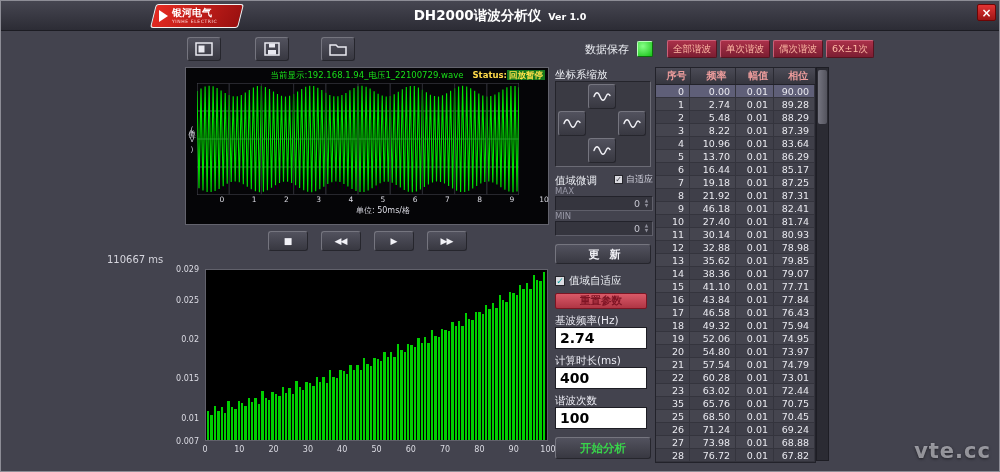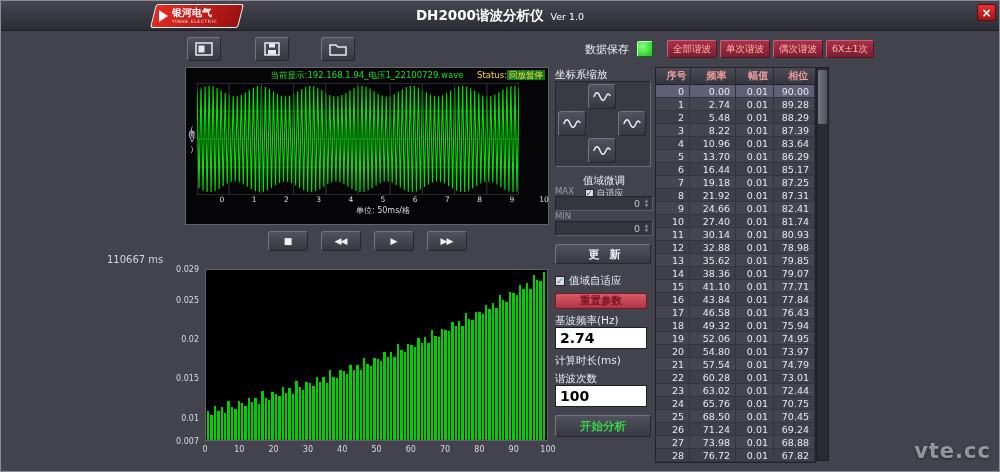--- a/index.html
+++ b/index.html
@@ -12,21 +12,21 @@
   .logo { position:absolute; left:152px; top:3px; width:88px; height:24px;
     background:linear-gradient(110deg,#e62b22,#991010); transform:skewX(-14deg);
     border:1px solid #f2f2f2; border-radius:3px; display:flex; align-items:center; padding:1px 5px; }
   .logo-inner { transform:skewX(14deg); display:flex; align-items:center; gap:4px; }
   .logo-tri { width:0; height:0; border-left:9px solid #ffffff; border-top:6px solid transparent; border-bottom:6px solid transparent; }
   .logo-cn { font-size:10px; font-weight:bold; color:#ffffff; line-height:1.05; white-space:nowrap; }
   .logo-en { font-size:4.5px; color:#ffd9d9; letter-spacing:.6px; line-height:1; margin-top:1px; white-space:nowrap; }
   .title-center { position:absolute; left:0; top:0; width:100%; height:30px; display:flex;
     align-items:center; justify-content:center; gap:7px; color:#ffffff; pointer-events:none; }
   .title-main { font-size:13.5px; font-weight:bold; }
-  .title-ver { font-size:9.5px; font-weight:normal; }
+  .title-ver { font-size:9.5px; font-weight:bold; }
   .close-btn { position:absolute; right:3px; top:3px; width:19px; height:17px;
     background:linear-gradient(#e23434,#9d1616); border:1px solid #6e0505; border-radius:2px;
     color:#fff; font-size:12px; font-weight:bold; display:flex; align-items:center; justify-content:center; cursor:pointer; }
 
   
   .btn3d { background:linear-gradient(#52525e,#383841); border:1px solid;
     border-color:#75757f #26262d #26262d #75757f; border-radius:3px; cursor:pointer; }
 
   
   .tool-btn { position:absolute; top:36px; width:34px; height:24px; display:flex; align-items:center; justify-content:center; }
@@ -37,21 +37,21 @@
   .filters { position:absolute; left:666px; top:39px; display:flex; gap:3px; }
   .filter-btn { height:18px; padding:0 5px; font-size:9.5px; color:#ffb9a4;
     background:linear-gradient(#aa3049,#7c1e32); border:1px solid; border-color:#cb6078 #571320 #571320 #cb6078;
     border-radius:2px; display:flex; align-items:center; cursor:pointer; white-space:nowrap; }
 
   
   .wave-panel { position:absolute; left:184px; top:66px; width:364px; height:158px;
     background:#050507; border:1px solid #63636d; }
   .wave-header { height:15px; position:relative; display:flex; align-items:center; justify-content:center; }
   .wave-source { font-size:8.5px; color:#19e019; white-space:nowrap; }
-  .wave-status { position:absolute; right:3px; top:2px; font-size:8.5px; color:#ffd94a; font-weight:normal; white-space:nowrap; }
+  .wave-status { position:absolute; right:3px; top:2px; font-size:8.5px; color:#ffd94a; font-weight:bold; white-space:nowrap; }
   .wave-status .hl { background:#13771d; color:#ffe14a; padding:0 2px; }
   .wave-body { display:flex; height:112px; }
   .y-unit { width:11px; display:flex; align-items:center; justify-content:center; }
   .y-unit span { writing-mode:vertical-rl; text-orientation:upright; font-size:7.5px; color:#c6c6d0; letter-spacing:1px; }
   .wave-ylabels { width:25px; position:relative; font-size:7.5px; color:#dcdce4; }
   .wave-ylabels span { position:absolute; right:2px; transform:translateY(-50%); white-space:nowrap; }
   .wave-plot { width:322px; height:112px; display:block; }
   .wave-xlabels { position:relative; margin-left:36px; width:322px; height:10px; font-size:7.5px; color:#dcdce4; }
   .wave-xlabels span { position:absolute; top:0; transform:translateX(-50%); }
   .wave-xunit { margin-left:36px; width:322px; text-align:center; font-size:8px; color:#dcdce4; height:12px; }
@@ -71,21 +71,21 @@
   .spec-x { position:absolute; left:40px; top:175px; width:343px; height:12px; font-size:8px; color:#dcdce4; }
   .spec-x span { position:absolute; top:1px; transform:translateX(-50%); }
 
   
   .mid { position:absolute; left:554px; top:66px; width:98px; height:400px; }
   .sec-title { font-size:10.5px; color:#eef0f5; height:14px; line-height:14px; }
   .zoom-pad { width:96px; height:86px; background:#3a3a43; border:1px solid; border-color:#24242b #6b6b75 #6b6b75 #24242b;
     display:grid; grid-template-columns:repeat(3,30px); grid-template-rows:repeat(3,27px); justify-content:center; align-content:center; }
   .zoom-btn { width:28px; height:25px; display:flex; align-items:center; justify-content:center; }
   .zb-up{grid-column:2;grid-row:1;} .zb-left{grid-column:1;grid-row:2;} .zb-right{grid-column:3;grid-row:2;} .zb-down{grid-column:2;grid-row:3;}
-  .range-title { display:flex; align-items:center; justify-content:space-between; margin-top:6px; height:13px;flex-direction:column; }
+  .range-title { display:flex; align-items:center; justify-content:space-between; margin-top:6px; height:13px; }
   .adapt { display:flex; align-items:center; gap:3px; cursor:pointer; }
   .adapt-label { font-size:9px; color:#cfcfda; }
   .chk { width:10px; height:10px; background:#dcdce2; border:1px solid #26262c; font-size:9px; line-height:9px; text-align:center; color:#3a3a42; }
   .chk .teal { color:#0a9c9c; }
   .chk.small { width:9px; height:9px; font-size:8px; line-height:8px; }
   .minmax-label { font-size:8.5px; color:#9a9aa8; height:10px; margin-top:0; line-height:10px; }
   .minmax-field { height:15px; background:#35353e; border:1px solid; border-color:#22222a #5f5f6a #5f5f6a #22222a;
     display:flex; align-items:center; justify-content:flex-end; padding-right:12px; font-size:9.5px; color:#c4c4ce; position:relative; cursor:text; }
   .spin { position:absolute; right:1px; top:0; width:9px; height:13px; display:flex; flex-direction:column;
     align-items:center; justify-content:center; font-size:4.5px; color:#8e8e9a; line-height:1.1; cursor:pointer; }
@@ -422,20 +422,23 @@
       <span class="chk"><span class="teal">✓</span></span>
       <span class="auto-label">值域自适应</span>
     </div>
     <div class="reset-btn">重置参数</div>
 
     <div class="flabel">基波频率(Hz)</div>
     <div class="fvalue">
         <span>2.74</span>
       </div>
     <div class="flabel">计算时长(ms)</div>
+    <div class="fvalue">
+        <span>400</span>
+      </div>
     <div class="flabel">谐波次数</div>
     <div class="fvalue">
         <span>100</span>
       </div>
 
     <div class="start-btn btn3d">开始分析</div>
   </div>
 
   <div class="htable">
     <div class="thead">
@@ -494,21 +497,21 @@
           <div class="tcell c3">87.25</div>
         </div>
         <div class="trow">
           <div class="tcell c0">8</div>
           <div class="tcell c1">21.92</div>
           <div class="tcell c2">0.01</div>
           <div class="tcell c3">87.31</div>
         </div>
         <div class="trow">
           <div class="tcell c0">9</div>
-          <div class="tcell c1">24.66</div>
+          <div class="tcell c1">46.18</div>
           <div class="tcell c2">0.01</div>
           <div class="tcell c3">82.41</div>
         </div>
         <div class="trow">
           <div class="tcell c0">10</div>
           <div class="tcell c1">27.40</div>
           <div class="tcell c2">0.01</div>
           <div class="tcell c3">81.74</div>
         </div>
         <div class="trow">
@@ -583,21 +586,21 @@
           <div class="tcell c2">0.01</div>
           <div class="tcell c3">73.01</div>
         </div>
         <div class="trow">
           <div class="tcell c0">23</div>
           <div class="tcell c1">63.02</div>
           <div class="tcell c2">0.01</div>
           <div class="tcell c3">72.44</div>
         </div>
         <div class="trow">
-          <div class="tcell c0">24</div>
+          <div class="tcell c0">35</div>
           <div class="tcell c1">65.76</div>
           <div class="tcell c2">0.01</div>
           <div class="tcell c3">70.75</div>
         </div>
         <div class="trow">
           <div class="tcell c0">25</div>
           <div class="tcell c1">68.50</div>
           <div class="tcell c2">0.01</div>
           <div class="tcell c3">70.45</div>
         </div>

